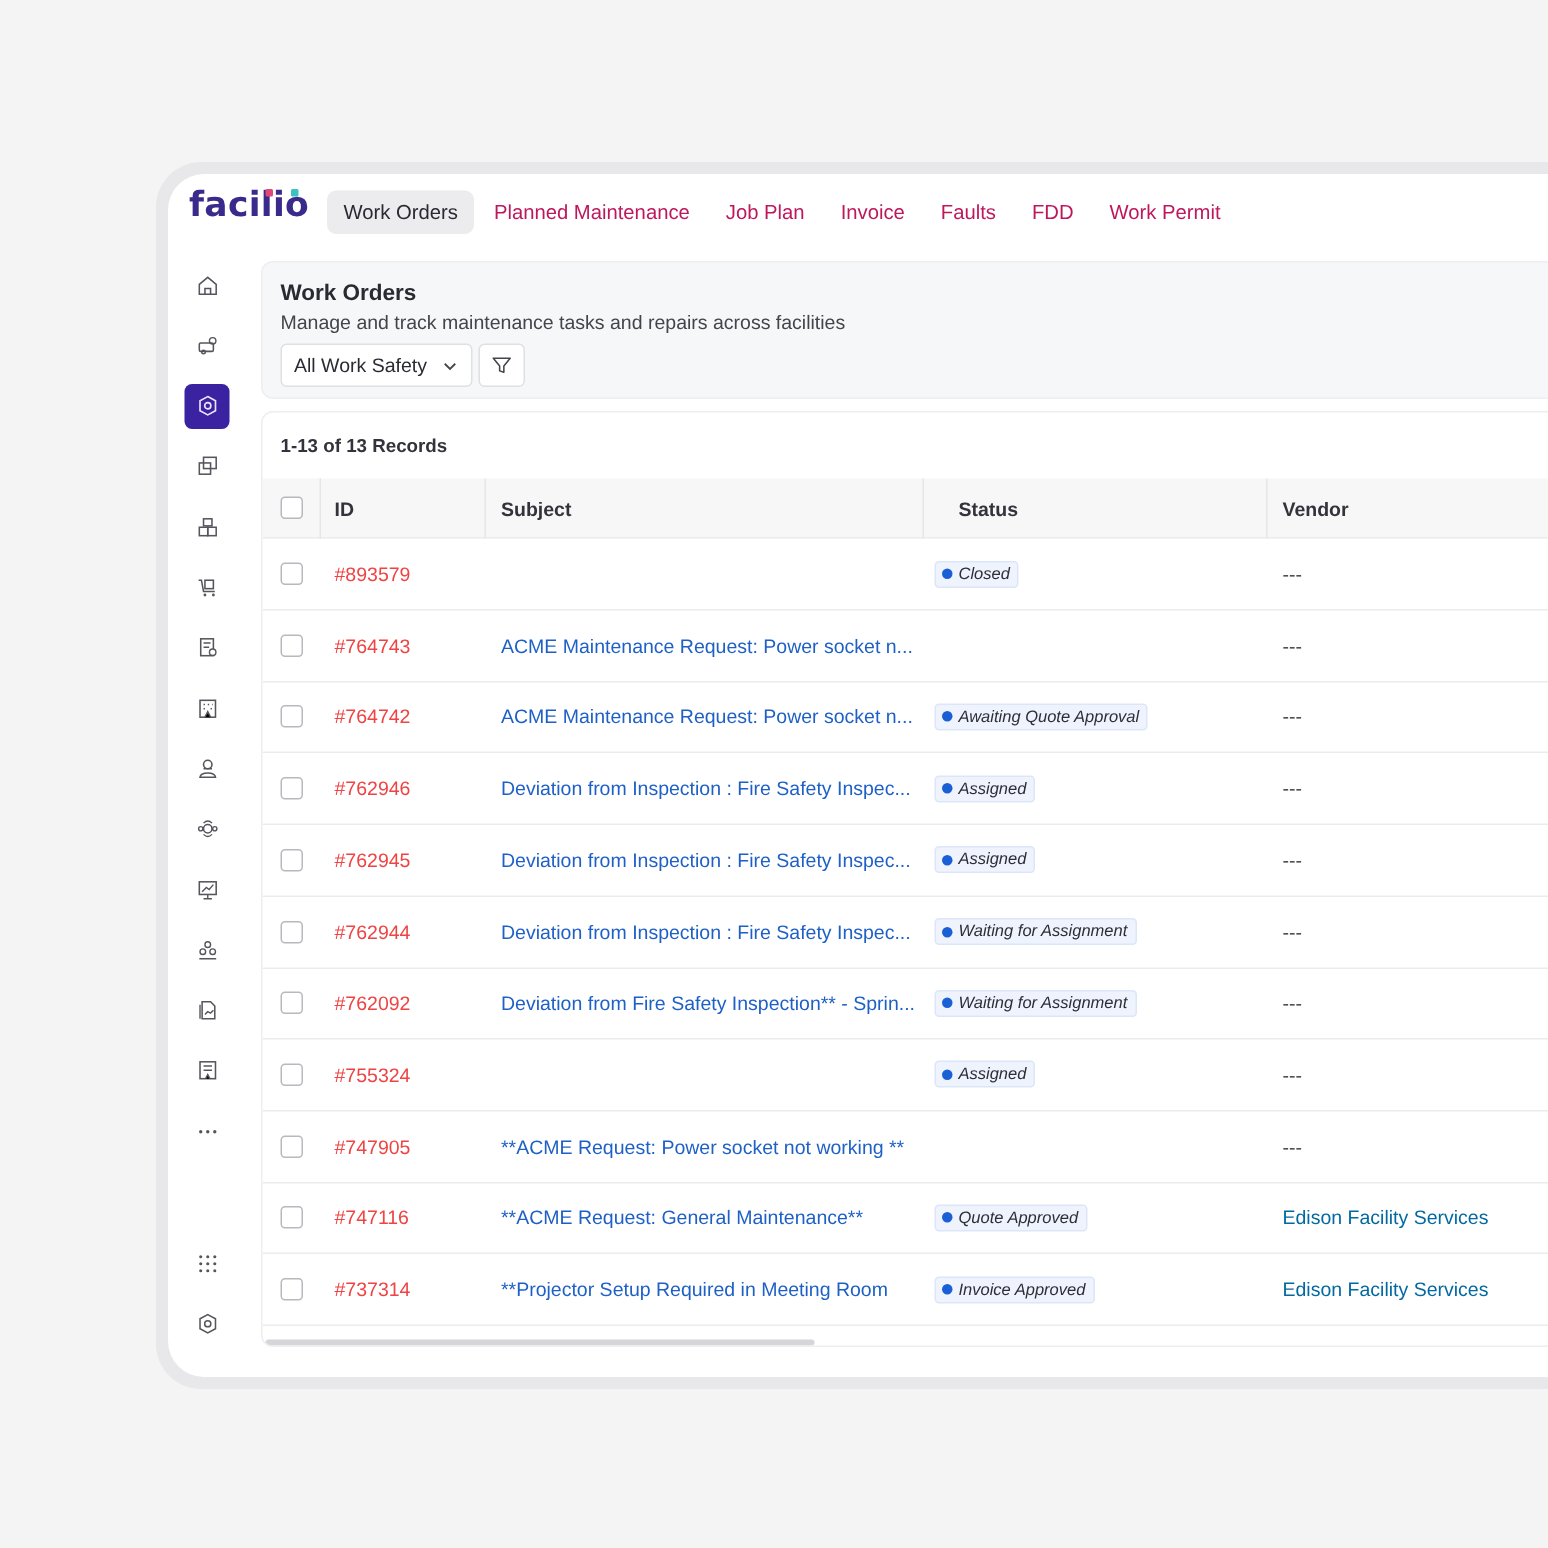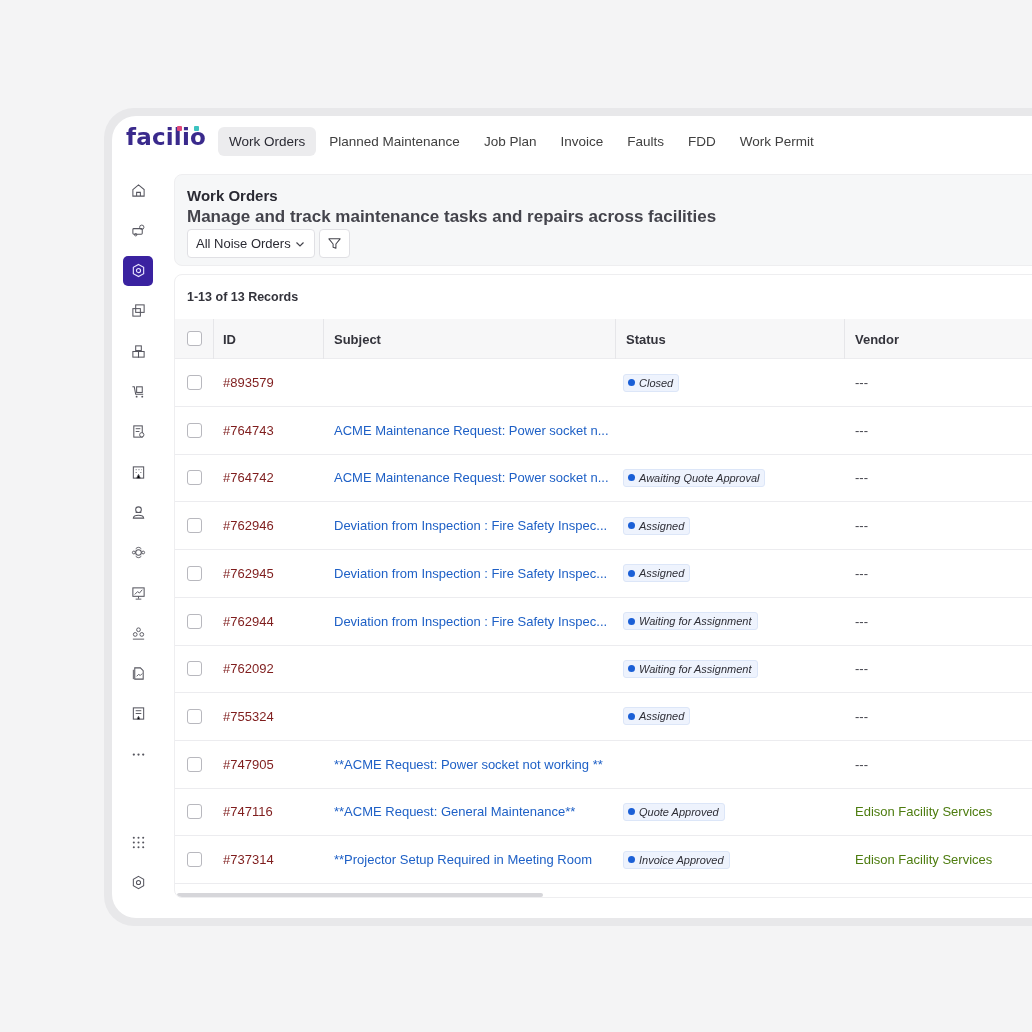--- a/index.html
+++ b/index.html
@@ -35,21 +35,21 @@
     font-family: "DejaVu Sans", sans-serif;
     font-weight: bold; font-size: 23px; color: #3a2a8c;
     letter-spacing: 0.2px;
   }
   .logo .dots { position: absolute; top: 10px; width: 5px; height: 5px; border-radius: 1px; }
   .nav {
     position: absolute; left: 106px; top: 11px;
     display: flex; gap: 0;
   }
   .nav-item {
-    font-size: 13.5px; color: #404040;
+    font-size: 13.5px; color: #be185d;
     padding: 7px 11px; border-radius: 6px; margin-right: 2px;
     white-space: nowrap;
   }
   .nav-item.active { background: #ececee; color: #2a2a33; }
   
   .sidebar {
     position: absolute; left: 0; top: 52px; width: 52px; bottom: 0;
   }
   .side-icon {
     position: absolute; left: 11px; width: 30px; height: 30px;
@@ -58,21 +58,21 @@
   }
   .side-icon.active { background: #3a22a0; color: #e9e4ff; }
   .side-icon svg { width: 15px; height: 15px; }
   
   .header-panel {
     position: absolute; left: 62px; top: 58px; right: -10px; height: 92px;
     background: #f6f7f8; border-radius: 8px 0 0 8px;
     border: 1px solid #eeeef0;
   }
   .page-title { position: absolute; left: 12px; top: 12px; font-size: 15px; font-weight: bold; color: #2a2a33; }
-  .page-sub { position: absolute; left: 12px; top: 32px; font-size: 17px; color: #44444c; font-weight: bold; }
+  .page-sub { position: absolute; left: 12px; top: 32px; font-size: 13px; color: #44444c; }
   .view-select {
     position: absolute; left: 12px; top: 54px; height: 29px; width: 128px;
     background: #fff; border: 1px solid #e0e0e4; border-radius: 4px;
     display: flex; align-items: center; padding-left: 8px; font-size: 13px; color: #2a2a33;
   }
   .view-select .chev { position: absolute; right: 8px; top: 8px; width: 12px; height: 12px; }
   .filter-btn {
     position: absolute; left: 144px; top: 54px; width: 31px; height: 29px;
     background: #fff; border: 1px solid #e0e0e4; border-radius: 4px;
     display: flex; align-items: center; justify-content: center;
@@ -92,25 +92,25 @@
   .th-sep { position: absolute; top: 0; width: 1px; height: 40px; background: #e6e6e9; }
   .row {
     position: absolute; left: 0; right: 0; height: 48px;
     border-bottom: 1px solid #ececef;
   }
   .cb {
     position: absolute; left: 12px; width: 15px; height: 15px;
     border: 1px solid #b8b8be; border-radius: 3px; background: #fff;
   }
   .cell { position: absolute; top: 0; height: 47px; display: flex; align-items: center; font-size: 13px; white-space: nowrap; }
-  .cell.id { left: 48px; color: #7f1d1d; }
+  .cell.id { left: 48px; color: #ef4444; }
   .cell.subject { left: 159px; color: #1e60c6; }
   .cell.status { left: 448px; font-style: italic; }
   .cell.vendor { left: 680px; color: #44444c; }
-  .cell.vendor.link { color: #4d7c0f; }
+  .cell.vendor.link { color: #0369a1; }
   .badge {
     display: inline-flex; align-items: center; height: 18px; padding: 0 5px 0 4px;
     background: #eef3fd; border: 1px solid #dce6f8; border-radius: 3px;
     font-size: 11px; color: #2e2e36;
   }
   .badge .dot { width: 7px; height: 7px; border-radius: 50%; background: #1a5fd6; margin-right: 4px; }
   .scrollbar {
     position: absolute; left: 2px; width: 366px; height: 4px; bottom: 0px;
     background: #d6d6da; border-radius: 2px;
   }
@@ -259,42 +259,42 @@
           <path d="M8 1.5 L13.5 4.5 V11.5 L8 14.5 L2.5 11.5 V4.5 Z" fill="none" stroke="currentColor" stroke-width="1.1"></path>
           <circle cx="8" cy="8" r="2.2" fill="none" stroke="currentColor" stroke-width="1.1"></circle>
         </svg>
       </div>
     </div>
 
   <div class="header-panel">
     <div class="page-title">Work Orders</div>
     <div class="page-sub">Manage and track maintenance tasks and repairs across facilities</div>
     <div class="view-select">
-      <span>All Noise Orders</span>
+      <span>All Work Safety</span>
       <svg class="chev" viewBox="0 0 12 12">
           <path d="M2.5 4.5 L6 8 L9.5 4.5" fill="none" stroke="#44444c" stroke-width="1.2"></path>
         </svg>
     </div>
     <div class="filter-btn">
       <svg viewBox="0 0 16 16">
           <path d="M2 3 H14 L9.5 8.5 V13 L6.5 12 V8.5 Z" fill="none" stroke="#44444c" stroke-width="1.1" stroke-linejoin="round"></path>
         </svg>
     </div>
   </div>
 
   <div class="table-panel">
     <div class="records">1-13 of 13 Records</div>
     <div class="thead">
       <div class="cb" style="top:12px"></div>
       <div class="th-sep" style="left:38px"></div>
       <div class="th" style="left:48px">ID</div>
       <div class="th-sep" style="left:148px"></div>
       <div class="th" style="left:159px">Subject</div>
       <div class="th-sep" style="left:440px"></div>
-      <div class="th" style="left:451px">Status</div>
+      <div class="th" style="left:464px">Status</div>
       <div class="th-sep" style="left:669px"></div>
       <div class="th" style="left:680px">Vendor</div>
     </div>
     <div id="rows">
         <div class="row" style="top: 84px;">
           <div class="cb" style="top:16px"></div>
           <div class="cell id">#893579</div>
           <div class="cell status">
             <span class="badge">
               <span class="dot"></span>
@@ -353,20 +353,21 @@
             <span class="badge">
               <span class="dot"></span>
               <span>Waiting for Assignment</span>
             </span>
           </div>
           <div class="cell vendor">---</div>
         </div>
         <div class="row" style="top: 370.2px;">
           <div class="cb" style="top:16px"></div>
           <div class="cell id">#762092</div>
+          <div class="cell subject">Deviation from Fire Safety Inspection** - Sprin...</div>
           <div class="cell status">
             <span class="badge">
               <span class="dot"></span>
               <span>Waiting for Assignment</span>
             </span>
           </div>
           <div class="cell vendor">---</div>
         </div>
         <div class="row" style="top: 417.9px;">
           <div class="cb" style="top:16px"></div>

